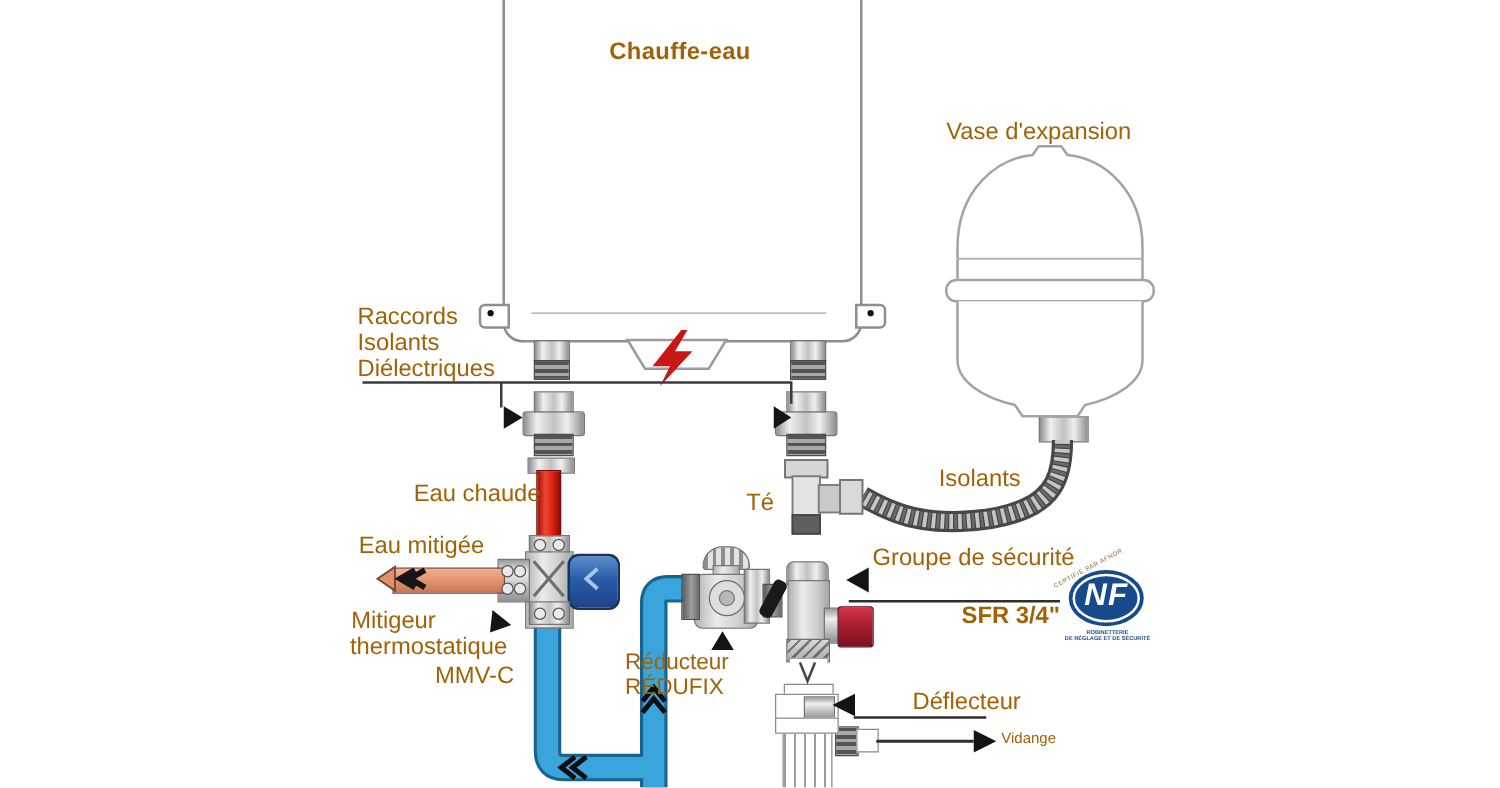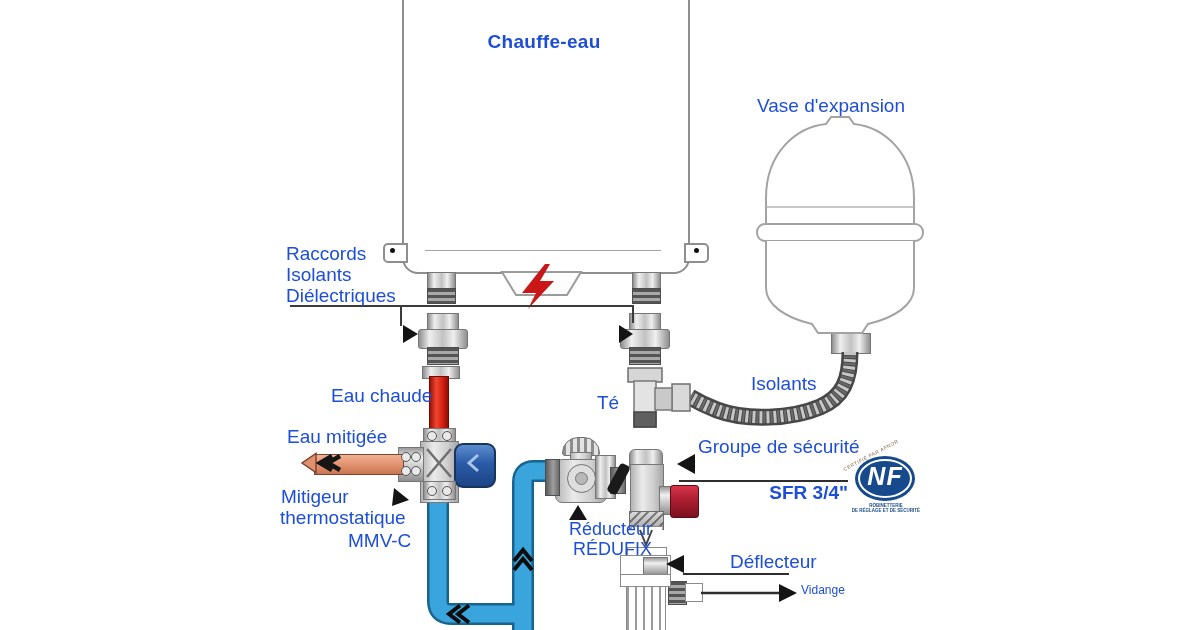--- a/index.html
+++ b/index.html
@@ -1,19 +1,19 @@
 <!DOCTYPE html>
 <html><head>
 <meta charset="utf-8">
 <style>
   html,body{margin:0;padding:0;background:#fff;}
   #stage{position:relative;width:1200px;height:630px;background:#fff;overflow:hidden;
          font-family:"Liberation Sans",sans-serif;color:#1b1b1b;}
   .abs{position:absolute;}
-  .lbl{position:absolute;font-size:19px;line-height:21px;color:#1d4ed8;white-space:nowrap;}
+  .lbl{position:absolute;font-size:19px;line-height:21px;color:#a16207;white-space:nowrap;}
   .bold{font-weight:bold;}
   svg.layer{position:absolute;left:0;top:0;width:1200px;height:630px;}
   
   .metal-v{background:linear-gradient(90deg,#8f8f8f 0%,#efefef 22%,#c2c2c2 50%,#efefef 72%,#8f8f8f 100%);border:1.5px solid #767676;}
   .metal-h{background:linear-gradient(180deg,#9a9a9a 0%,#f0f0f0 30%,#c6c6c6 60%,#8f8f8f 100%);border:1.5px solid #767676;}
   .thread{background:repeating-linear-gradient(180deg,#545454 0 3px,#a8a8a8 3px 6px);border:1.5px solid #4c4c4c;}
   .graybody{background:linear-gradient(90deg,#b4b4b4,#ebebeb 35%,#cfcfcf 70%,#a6a6a6);border:1.5px solid #787878;}
   .darkpart{background:linear-gradient(90deg,#5c5c5c,#9e9e9e 55%,#6b6b6b);border:1.5px solid #4f4f4f;}
   .whitebox{background:#fff;border:1.5px solid #8b8b8b;}
   .bolt-dot{position:absolute;width:8px;height:8px;border-radius:50%;background:#e9e9e9;border:1.5px solid #555;}
@@ -204,21 +204,21 @@
   <div class="lbl" style="left:331px;top:385px;z-index:5">Eau chaude</div>
   <div class="lbl" style="left:287px;top:426px;z-index:5">Eau mitigée</div>
 
   <div class="lbl" style="left:281px;top:486px;z-index:5">Mitigeur</div>
   <div class="lbl" style="left:280px;top:507px;z-index:5">thermostatique</div>
   <div class="lbl" style="left:348px;top:530px;z-index:5">MMV-C</div>
 
   <div class="lbl" style="left:597px;top:392px;z-index:5">Té</div>
   <div class="lbl" style="left:751px;top:373px;z-index:5">Isolants</div>
 
-  <div class="lbl" style="left:500px;top:519px;width:152px;text-align:right;font-size:18px;line-height:20px;z-index:5">
+  <div class="lbl" style="left:500px;top:519px;width:152px;text-align:left;font-size:18px;line-height:20px;z-index:5">
     <div>Réducteur</div>
     <div>RÉDUFIX</div>
   </div>
 
   <div class="lbl" style="left:698px;top:436px;z-index:5">Groupe de sécurité</div>
   <div class="lbl bold" style="left:700px;top:482px;width:148px;text-align:right;z-index:5">SFR 3/4"</div>
 
   <div class="lbl" style="left:730px;top:551px;z-index:5">Déflecteur</div>
   <div class="lbl" style="left:801px;top:580px;font-size:12px;z-index:5">Vidange</div>
 

